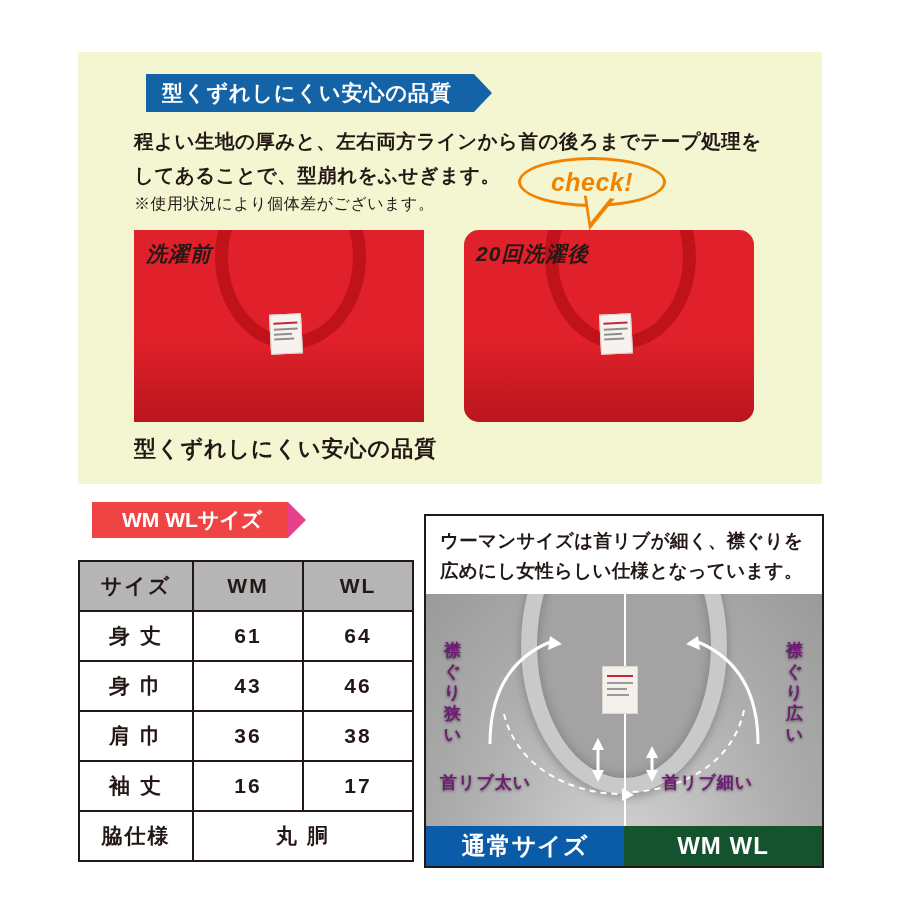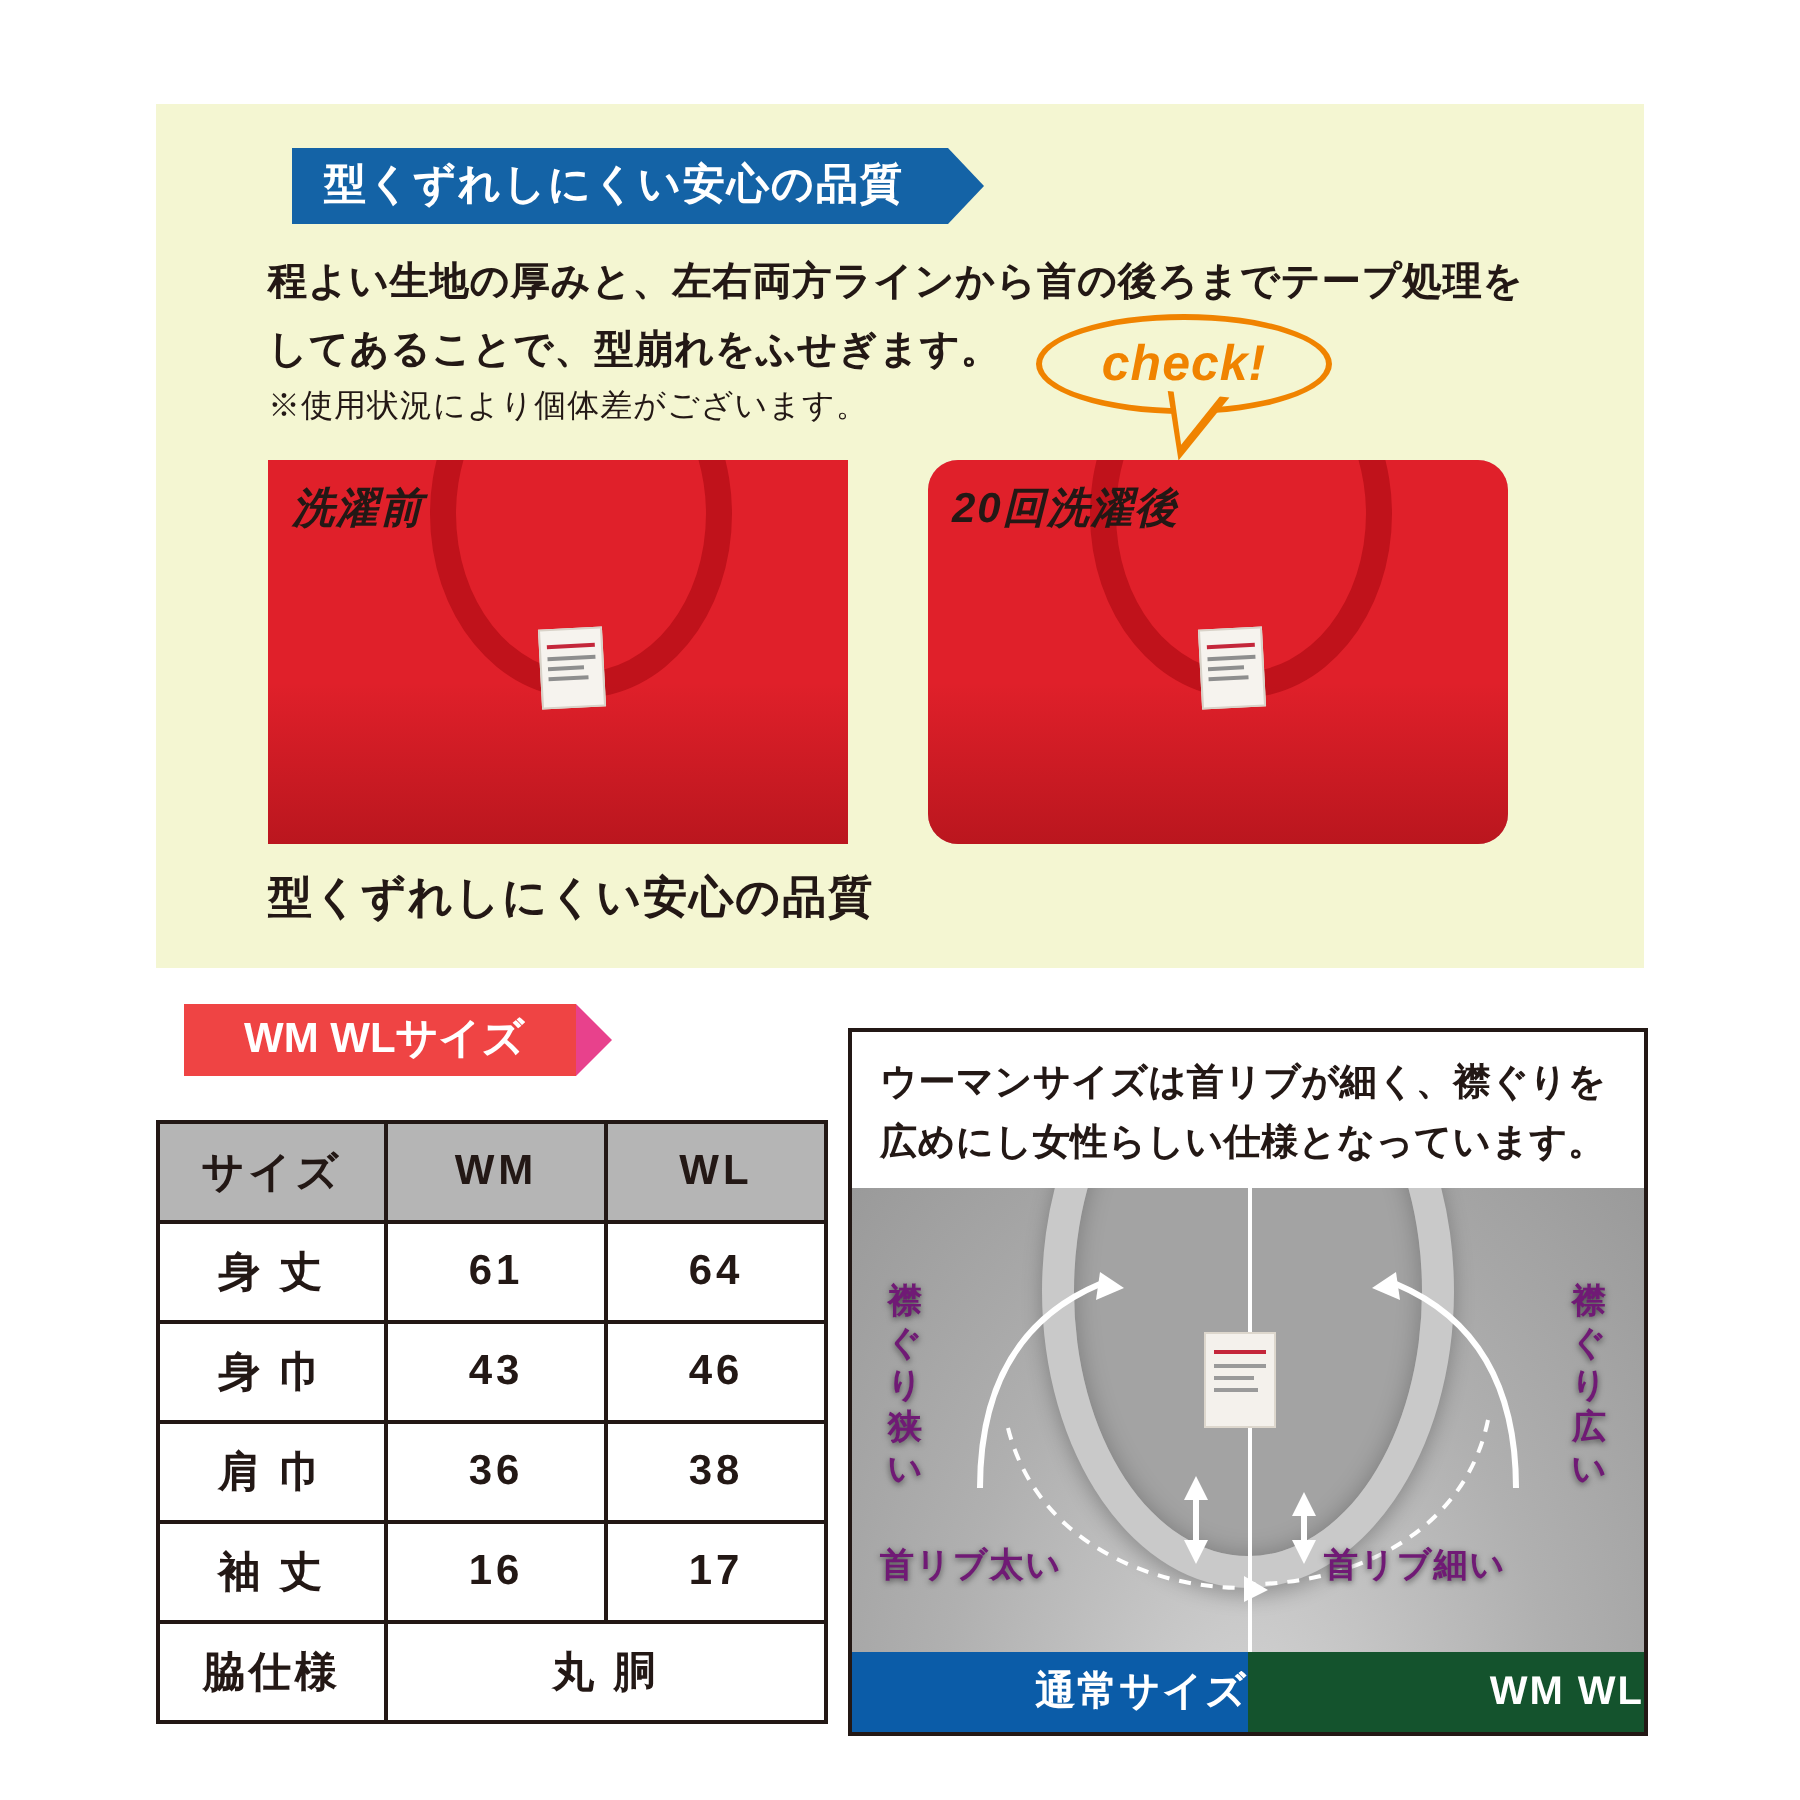--- a/index.html
+++ b/index.html
@@ -359,24 +359,24 @@
     position: absolute;
     left: 0;
     top: 310px;
     width: 396px;
     height: 40px;
     display: flex;
   }
   .neck-footer div {
     flex: 1 1 50%;
     color: #ffffff;
-    font-size: 20px;
+    font-size: 24px;
     font-weight: bold;
     letter-spacing: 1px;
-    text-align: right;
+    text-align: center;
     line-height: 40px;
   }
   .foot-normal { background: #0b5ca8; }
   .foot-wm { background: #14532d; }
 </style>
 </head>
 <body>
 
 <div class="page">
 

